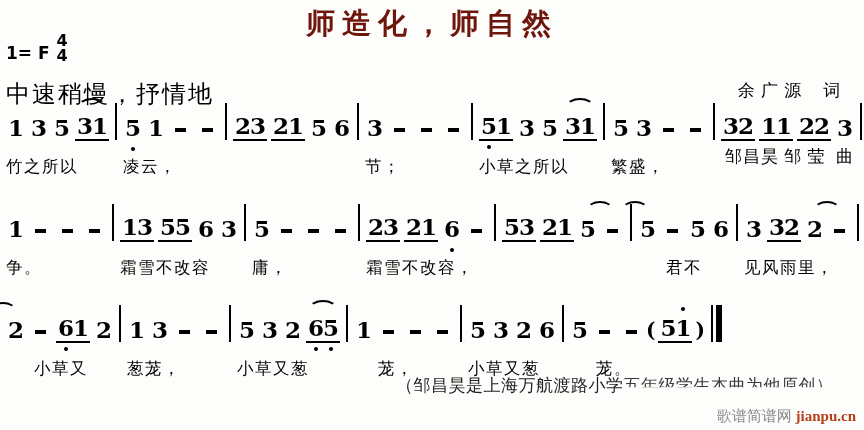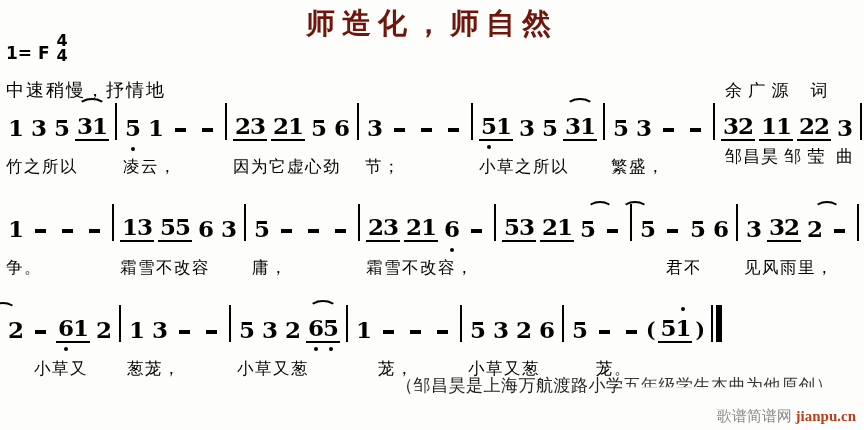--- a/index.html
+++ b/index.html
@@ -11,22 +11,22 @@
   
   .title{
     position:absolute;top:4px;left:0;right:0;text-align:center;
     font-size:29px;font-weight:bold;letter-spacing:7px;color:#6e150c;
   }
   .meta-left{position:absolute;top:33px;left:6px;}
   .keysig{display:flex;align-items:flex-end;font-family:"DejaVu Sans",sans-serif;
     font-weight:bold;font-size:17px;}
   .meter{display:inline-flex;flex-direction:column;text-align:center;
     line-height:15px;font-size:16px;font-weight:bold;margin-left:7px;}
-  .tempo{position:absolute;top:78px;left:6px;font-size:18px;letter-spacing:2px;}
-  .credits{position:absolute;top:36px;right:10px;text-align:left;
+  .tempo{position:absolute;top:78px;left:6px;font-size:24px;letter-spacing:2px;}
+  .credits{position:absolute;top:36px;right:10px;text-align:center;
     font-size:17px;line-height:22px;white-space:pre;letter-spacing:1px;}
   
   #score{position:absolute;top:98px;left:4px;right:4px;}
   .music-line{display:flex;align-items:flex-start;margin-bottom:21px;min-height:72px;}
   .music-line.justify{justify-content:space-between;}
   .measure{display:flex;flex-direction:column;}
   .notes-row{display:flex;align-items:flex-end;margin-top:16px;height:27px;}
   .group{position:relative;display:flex;align-items:flex-end;padding:0 2px;margin:0 2px;}
   .group.u{border-bottom:2.5px solid #000;}
   .note{
@@ -130,21 +130,20 @@
             <span class="note">2</span>
             <span class="note">1</span>
           </span>
           <span class="group">
             <span class="note">5</span>
           </span>
           <span class="group">
             <span class="note">6</span>
           </span>
         </div>
-        <div class="lyric">因为它虚心劲</div>
       </div>
       <div class="barline"></div>
       <div class="measure">
         <div class="notes-row">
           <span class="group">
             <span class="note">3</span>
           </span>
           <span class="group">
             <span class="dash"></span>
           </span>

